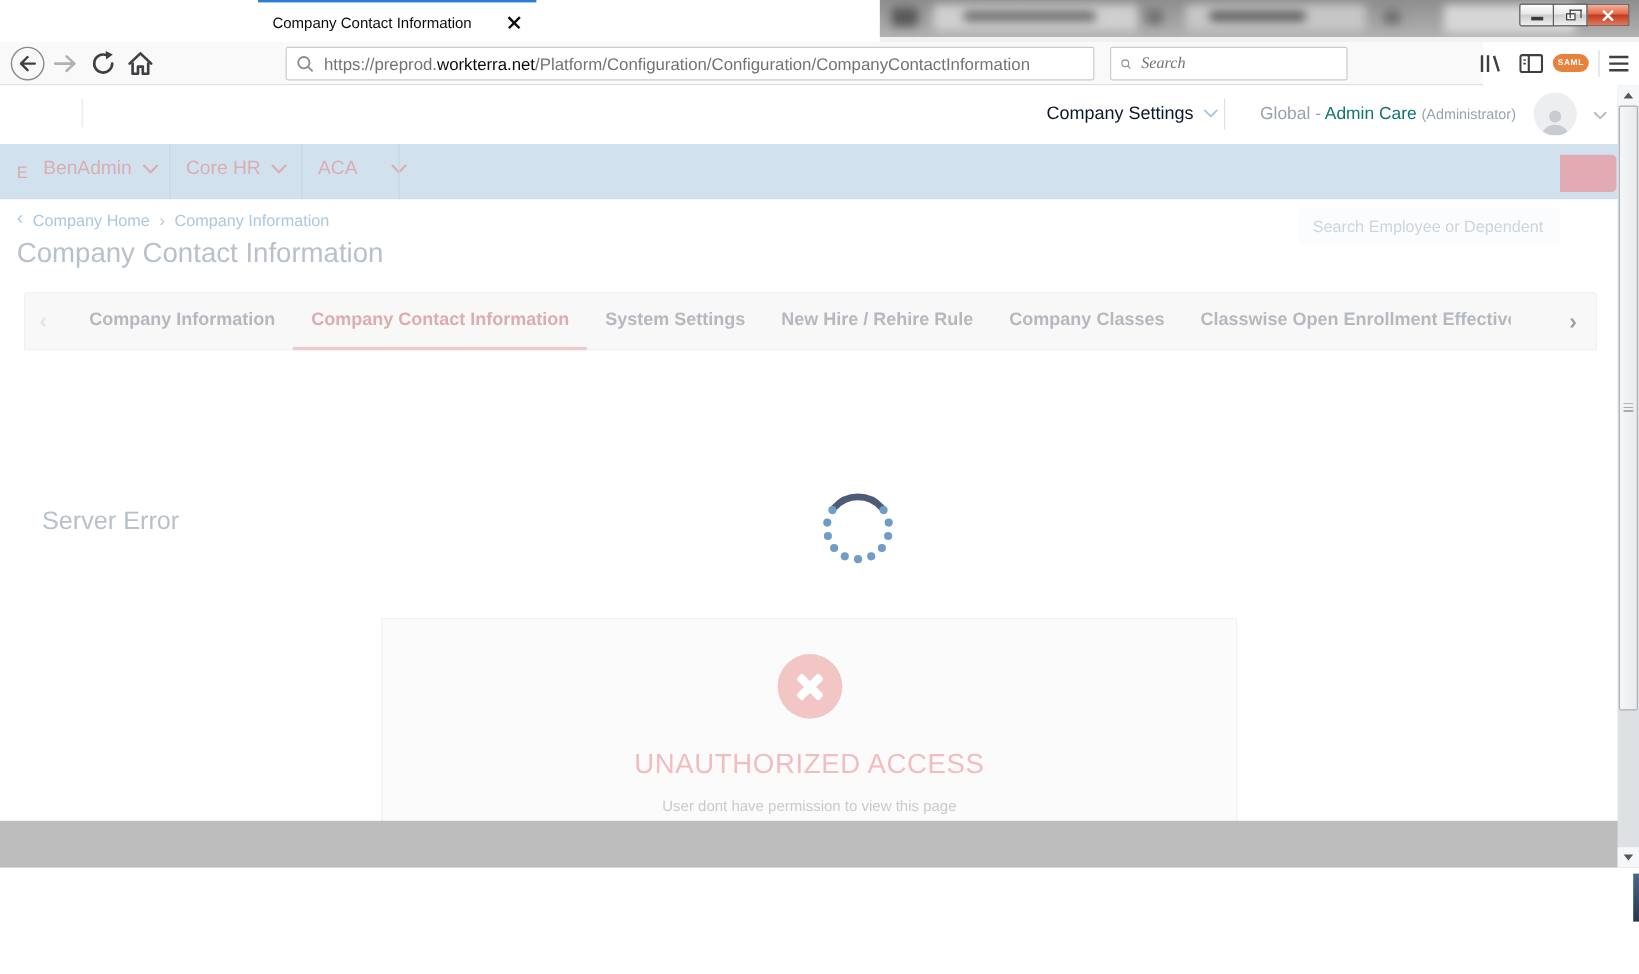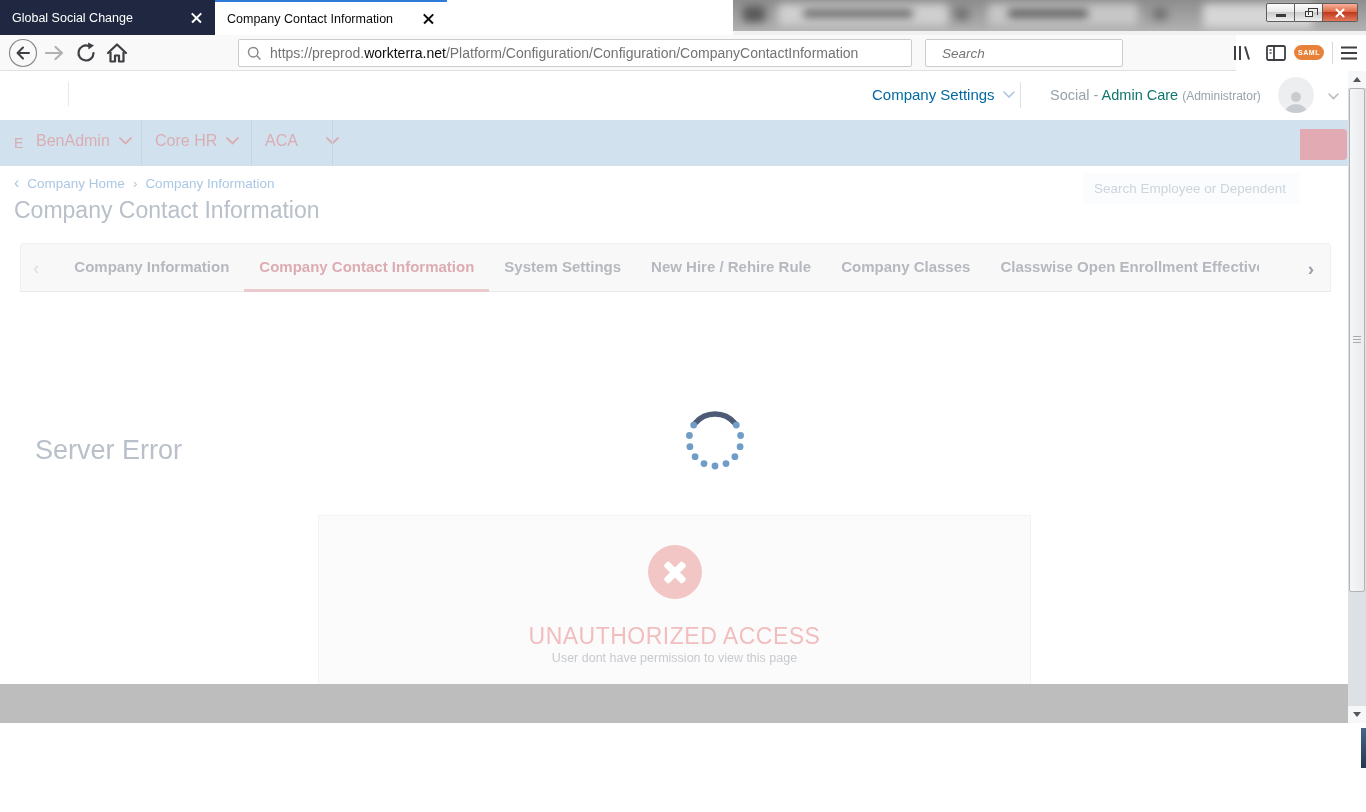--- a/index.html
+++ b/index.html
@@ -43,31 +43,31 @@
   .toolbar { position:absolute; left:0; top:35px; width:1236px; height:36px; background:#f9f9fa;
              border-bottom:1px solid #e1e1e2; z-index:6; }
   .tb-icon { position:absolute; top:0; display:flex; align-items:center; justify-content:center; }
   .urlbar { position:absolute; left:238px; top:4px; width:674px; height:28px; background:#fff;
             border:1px solid #cccccc; border-radius:2px; display:flex; align-items:center;
             font-size:14px; padding:0 8px; white-space:nowrap; overflow:hidden; }
   .urlbar .u-gray { color:#737373; } .urlbar .u-dark { color:#0c0c0d; }
   .searchbar { position:absolute; left:925px; top:4px; width:198px; height:28px; background:#fff;
                border:1px solid #cccccc; border-radius:2px; display:flex; align-items:center; padding:0 8px; }
   .searchbar input { border:none; outline:none; flex:1; font-size:13.5px; font-style:italic; color:#4d7c0f;
-                     font-family:Liberation Sans, sans-serif; background:transparent; margin-left:8px; }
+                     font-family:Liberation Serif, serif; background:transparent; margin-left:8px; }
   .saml-pill { position:absolute; left:1294px; top:10px; width:30px; height:15px; background:#e8823a; border-radius:8px;
                color:#fff; font-size:7px; font-weight:bold; display:flex; align-items:center; justify-content:center; letter-spacing:0.5px; }
   .tb-divider { position:absolute; left:1332px; top:7px; width:1px; height:22px; background:#d7d7db; }
 
   
   .page { position:absolute; left:0; top:71px; width:1366px; height:652px; background:#fff; overflow:hidden; }
 
   .app-header { position:absolute; left:0; top:0; width:1366px; height:49px; background:#fff; }
   .logo-divider { position:absolute; left:68px; top:11px; width:1px; height:24px; background:#e7e7e7; }
-  .hdr-company-settings { position:absolute; left:872px; top:15px; font-size:15px; color:#0369a1; display:flex; align-items:center; gap:8px;justify-content:flex-end; }
+  .hdr-company-settings { position:absolute; left:872px; top:15px; font-size:15px; color:#0f172a; display:flex; align-items:center; gap:8px;justify-content:flex-end; }
   .hdr-divider { position:absolute; left:1020px; top:11px; width:1px; height:26px; background:#dde1e5; }
   .hdr-welcome { position:absolute; left:1050px; top:16px; font-size:14.5px; color:#99a1ab; white-space:nowrap; }
   .hdr-welcome .u-name { color:#0f766e; }
   .hdr-welcome .u-role { font-size:12px; color:#9aa2ab; }
   .avatar { position:absolute; left:1278px; top:6px; width:36px; height:36px; border-radius:50%; background:#eceef0;
             display:flex; align-items:flex-end; justify-content:center; overflow:hidden; }
   .hdr-caret { position:absolute; left:1328px; top:22px; }
 
   .navbar { position:absolute; left:0; top:49px; width:1366px; height:46px; background:#d2e1ee; }
   .nav-e { position:absolute; left:14px; top:15px; font-size:14px; color:#d7acb1; }
@@ -86,29 +86,29 @@
 
   .tabstrip { position:absolute; left:20px; top:172px; width:1311px; height:49px; background:#f8f8f9;
               border:1px solid #f0f0f1; border-bottom:1px solid #e9e9ea; border-radius:4px 4px 0 0;
               display:flex; align-items:center; }
   .ts-chevron-left { margin-left:12px; color:#e2e4e6; font-size:19px; font-weight:bold; flex:0 0 auto; }
   .ts-tabs { display:flex; margin-left:20px; height:49px; overflow:hidden; width:1200px; }
   .ts-tab { padding:0 15px; height:49px; line-height:47px; font-size:15px; font-weight:bold; color:#b5b9be; white-space:nowrap; }
   .ts-tab.active { color:#dcacb1; border-bottom:3px solid #eccbcf; }
   .ts-chevron-right { position:absolute; right:16px; top:14px; color:#9aa1a8; font-size:19px; font-weight:bold; }
 
-  .server-error { position:absolute; left:35px; top:352px; font-size:27px; color:#b9c0c9;margin-top:12px; }
+  .server-error { position:absolute; left:35px; top:352px; font-size:21px; color:#b9c0c9; }
   .spinner { position:absolute; left:679px; top:333px; }
 
   .error-card { position:absolute; left:318px; top:444px; width:713px; height:200px; background:#fcfbfb; border:1px solid #f3f1f1; }
   .card-x { margin:29px auto 0; width:54px; height:54px; border-radius:50%; background:#f3c6c6; position:relative; }
   .card-x::before, .card-x::after { content:""; position:absolute; left:14px; top:24px; width:26px; height:7px; background:#fff; border-radius:2px; }
   .card-x::before { transform:rotate(45deg); } .card-x::after { transform:rotate(-45deg); }
   .card-title { text-align:center; margin-top:24px; font-size:23px; color:#f2bdbf; letter-spacing:0.5px; }
-  .card-msg { text-align:center; margin-top:1px; font-size:12.5px; color:#c7cace; }
+  .card-msg { text-align:center; margin-top:15px; font-size:12.5px; color:#c7cace; }
 
   .footer { position:absolute; left:0; top:684px; width:1366px; height:39px; background:#bdbdbd; z-index:8; }
 
   
   .scrollbar { position:absolute; left:1348px; top:71px; width:18px; height:652px; background:#dde1e4; z-index:9; }
   .sb-btn { position:absolute; left:0; width:18px; height:17px; background:#f6f7f8; display:flex; align-items:center; justify-content:center; }
   .sb-up { top:0; } .sb-down { top:635px; }
   .tri-up { width:0; height:0; border-left:4px solid transparent; border-right:4px solid transparent; border-bottom:5px solid #53565a; }
   .tri-down { width:0; height:0; border-left:4px solid transparent; border-right:4px solid transparent; border-top:5px solid #53565a; }
   .sb-thumb { position:absolute; left:1px; top:17px; width:16px; height:504px;
@@ -120,24 +120,20 @@
                 background:linear-gradient(180deg,#46678a,#24384c); }
 
   svg { display:block; }
 </style>
 </head>
 <body>
 
 <div class="screen">
 
   <div class="tabbar">
-    <div class="tab-dark">
-      <span class="t-title">Global Social Change</span>
-      <span class="tab-x"></span>
-    </div>
     <div class="tab-light">
       <span class="t-title">Company Contact Information</span>
       <span class="tab-x dark"></span>
     </div>
   </div>
 
   <div class="titlebar-blur">
     <div class="blur-blob" style="left:10px;top:6px;width:22px;height:16px;background:#595959;"></div>
     <div class="blur-blob" style="left:45px;top:4px;width:170px;height:22px;background:#cfcfcf;"></div>
     <div class="blur-blob" style="left:70px;top:9px;width:110px;height:9px;background:#6e6e6e;"></div>
@@ -235,21 +231,21 @@
     <div class="app-header">
       <div class="logo-divider"></div>
       <div class="hdr-company-settings">
         <span>Company Settings</span>
         <svg width="12" height="7" viewBox="0 0 12 7">
           <path d="M1 1 L6 6 L11 1" fill="none" stroke="#a9c6e3" stroke-width="1.6" stroke-linecap="round"></path>
         </svg>
       </div>
       <div class="hdr-divider"></div>
       <div class="hdr-welcome">
-        <span>Social - </span>
+        <span>Global - </span>
         <span class="u-name">Admin Care</span>
         <span class="u-role">(Administrator)</span>
       </div>
       <div class="avatar">
         <svg width="26" height="24" viewBox="0 0 26 24">
           <circle cx="13" cy="8" r="5" fill="#c8ccd0"></circle>
           <path d="M2 24 a11 9 0 0 1 22 0 z" fill="#c8ccd0"></path>
         </svg>
       </div>
       <div class="hdr-caret">

